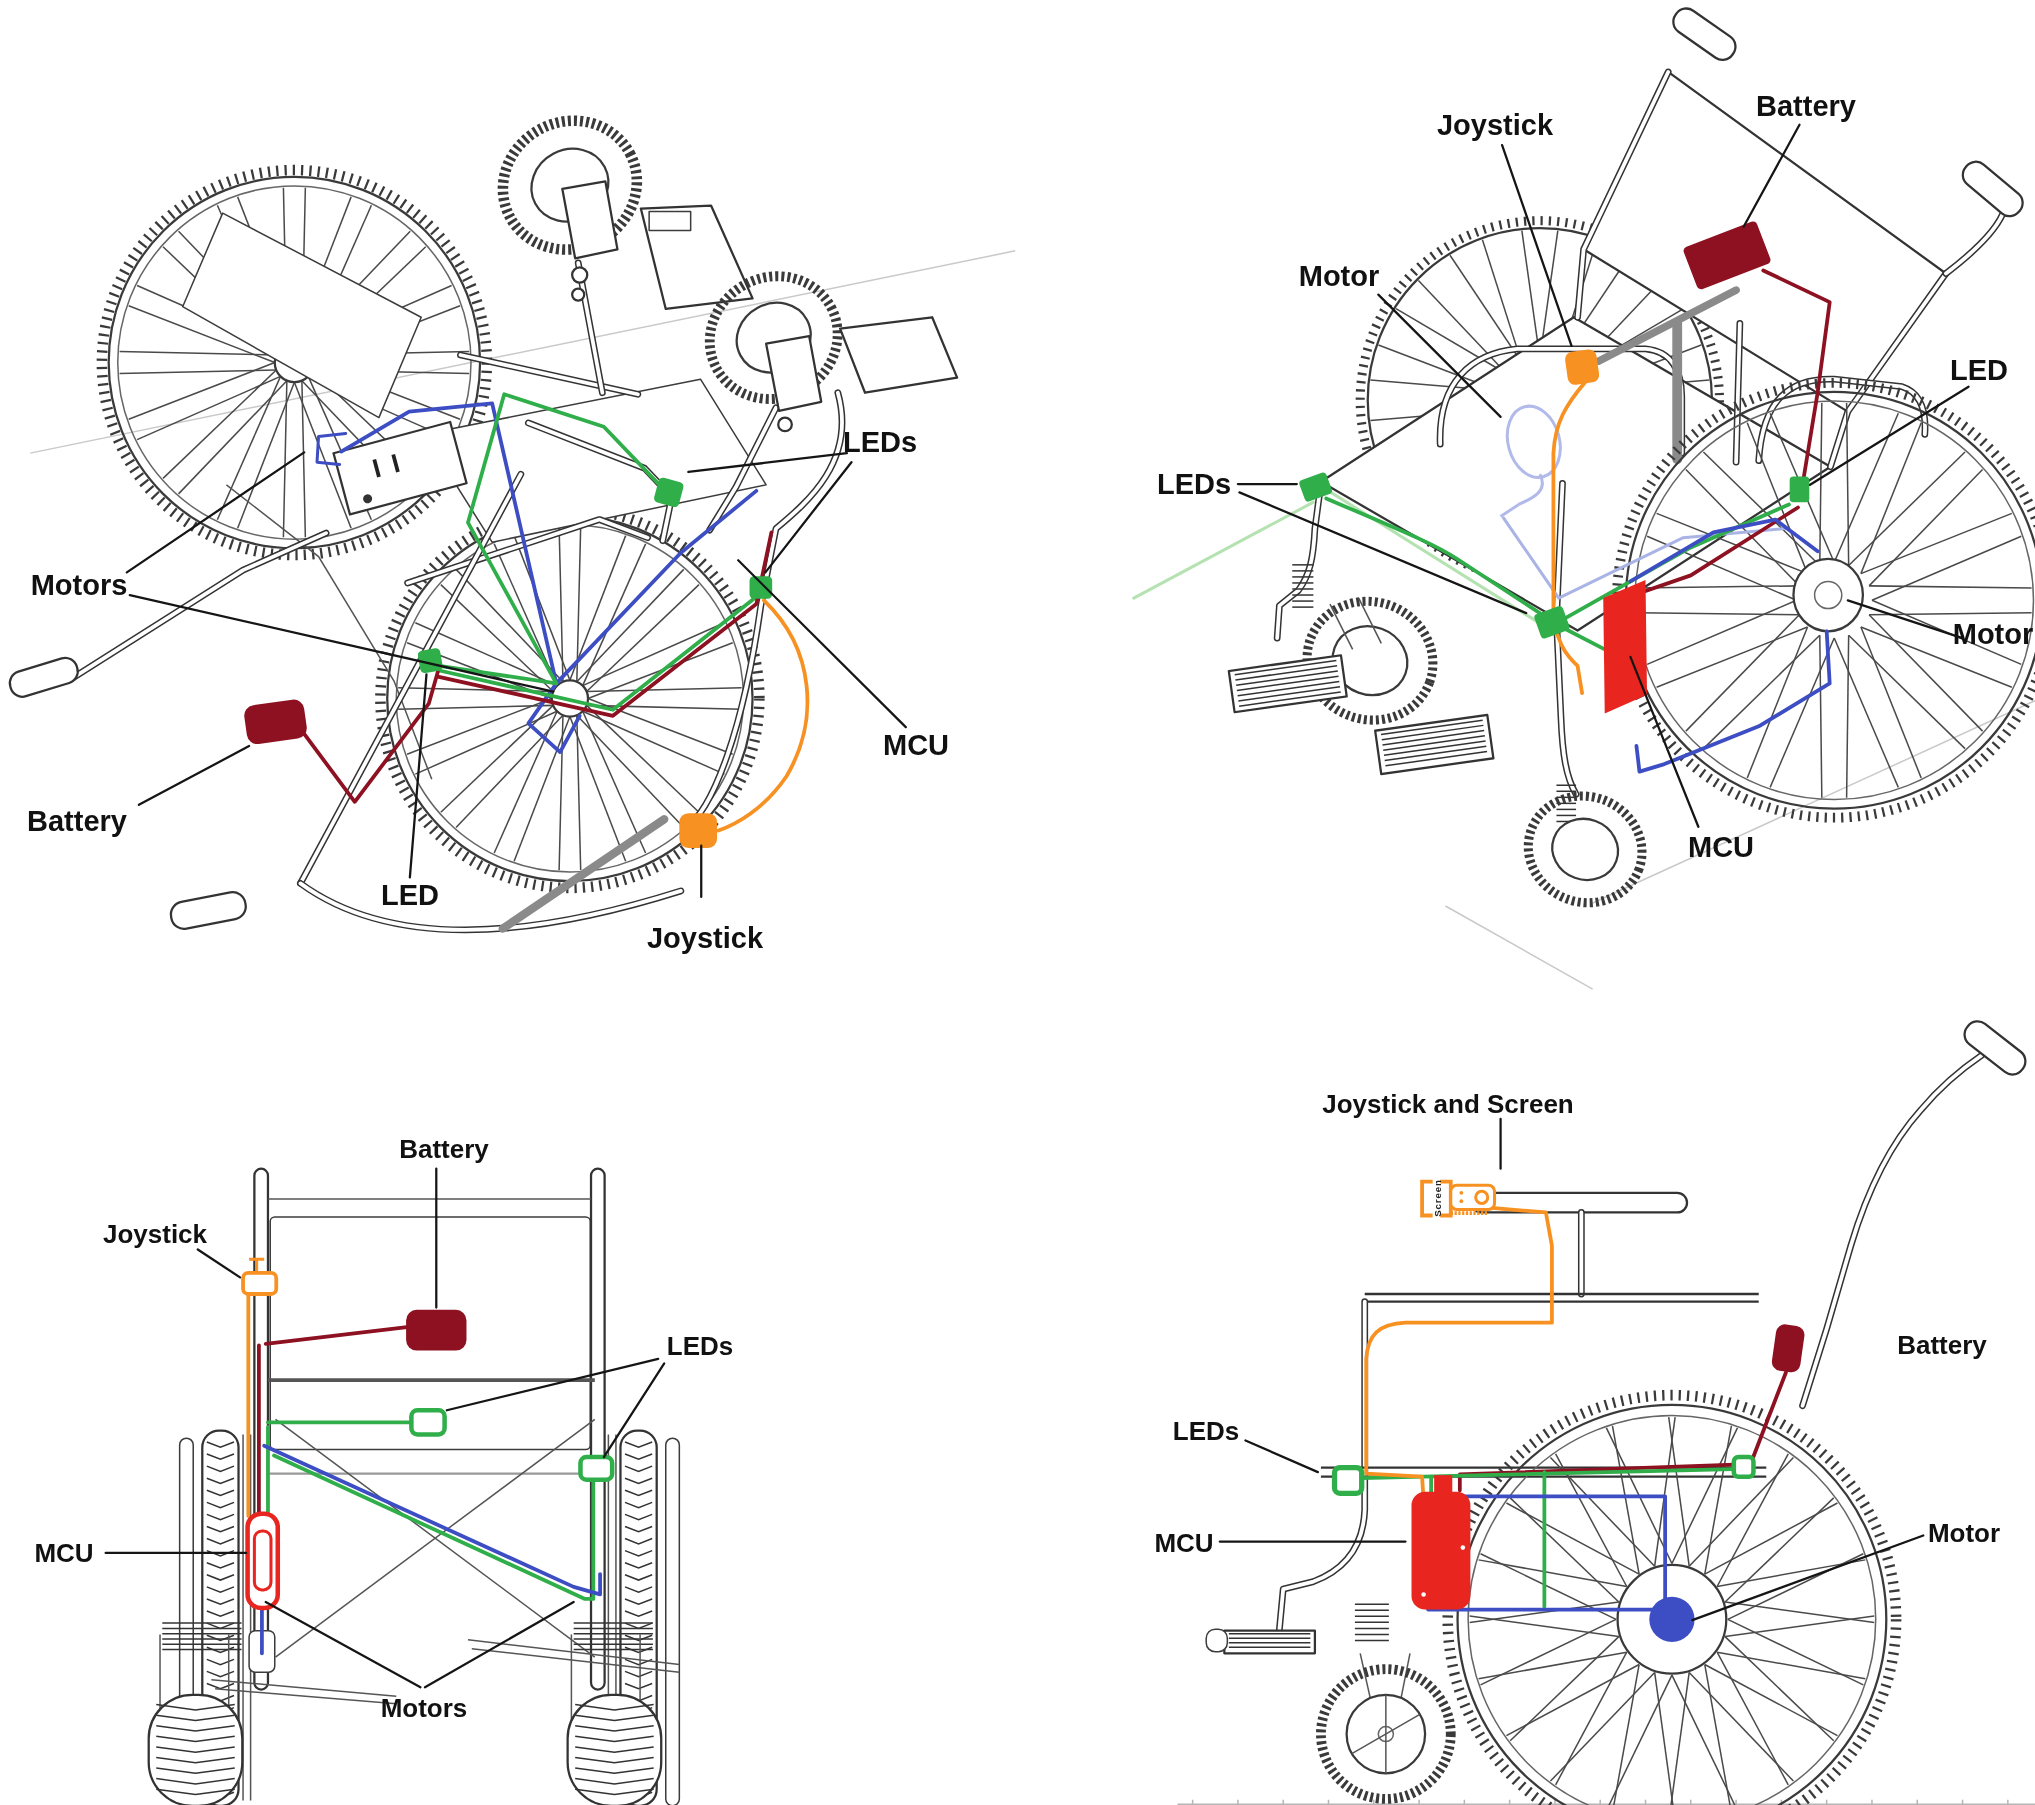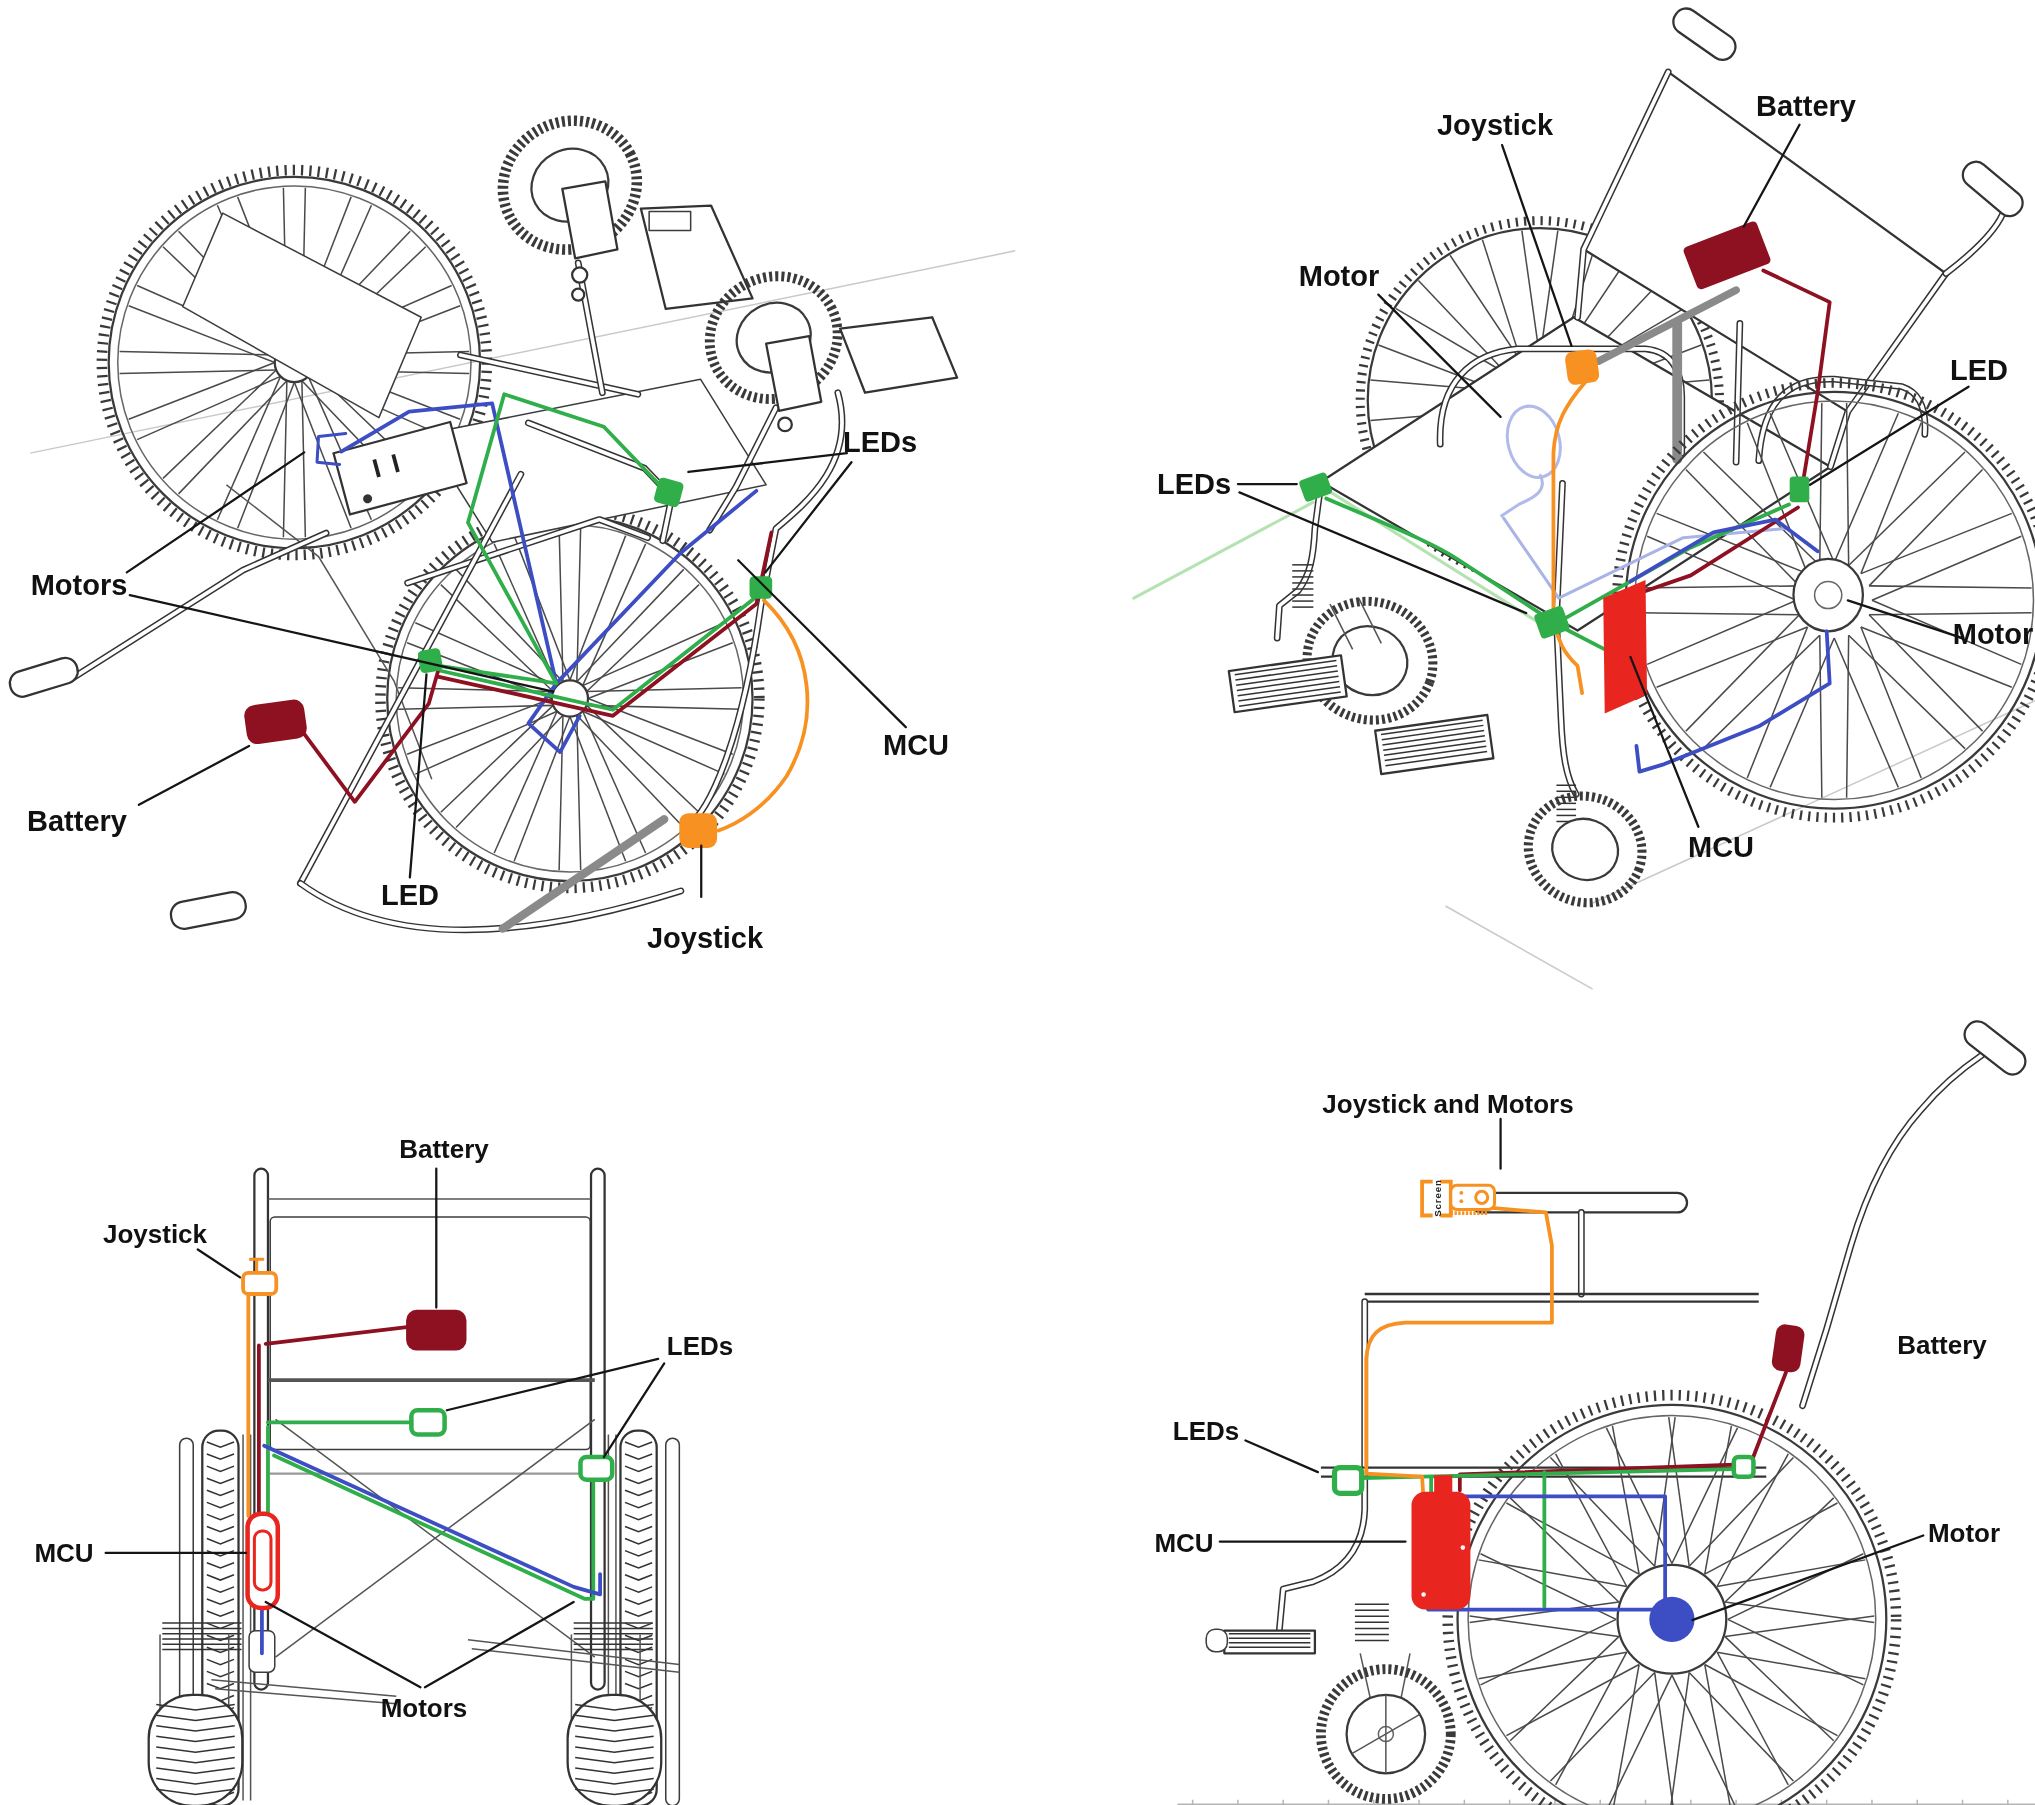--- a/index.html
+++ b/index.html
@@ -771,21 +771,21 @@
 <div class="label" style="left:1979px;top:370px">LED</div>
 <div class="label" style="left:1993px;top:634px">Motor</div>
 <div class="label" style="left:1721px;top:847px">MCU</div>
 
 <div class="label sm" style="left:444px;top:1149px">Battery</div>
 <div class="label sm" style="left:155px;top:1234px">Joystick</div>
 <div class="label sm" style="left:700px;top:1346px">LEDs</div>
 <div class="label sm" style="left:64px;top:1553px">MCU</div>
 <div class="label sm" style="left:424px;top:1708px">Motors</div>
 
-<div class="label sm" style="left:1448px;top:1104px">Joystick and Motors</div>
+<div class="label sm" style="left:1448px;top:1104px">Joystick and Screen</div>
 <div class="label sm" style="left:1942px;top:1345px">Battery</div>
 <div class="label sm" style="left:1206px;top:1431px">LEDs</div>
 <div class="label sm" style="left:1184px;top:1543px">MCU</div>
 <div class="label sm" style="left:1964px;top:1533px">Motor</div>
 <div class="screen-tag" style="left:1437px;top:1198px">Screen</div>
 
 </div>
 
 
 </body></html>

